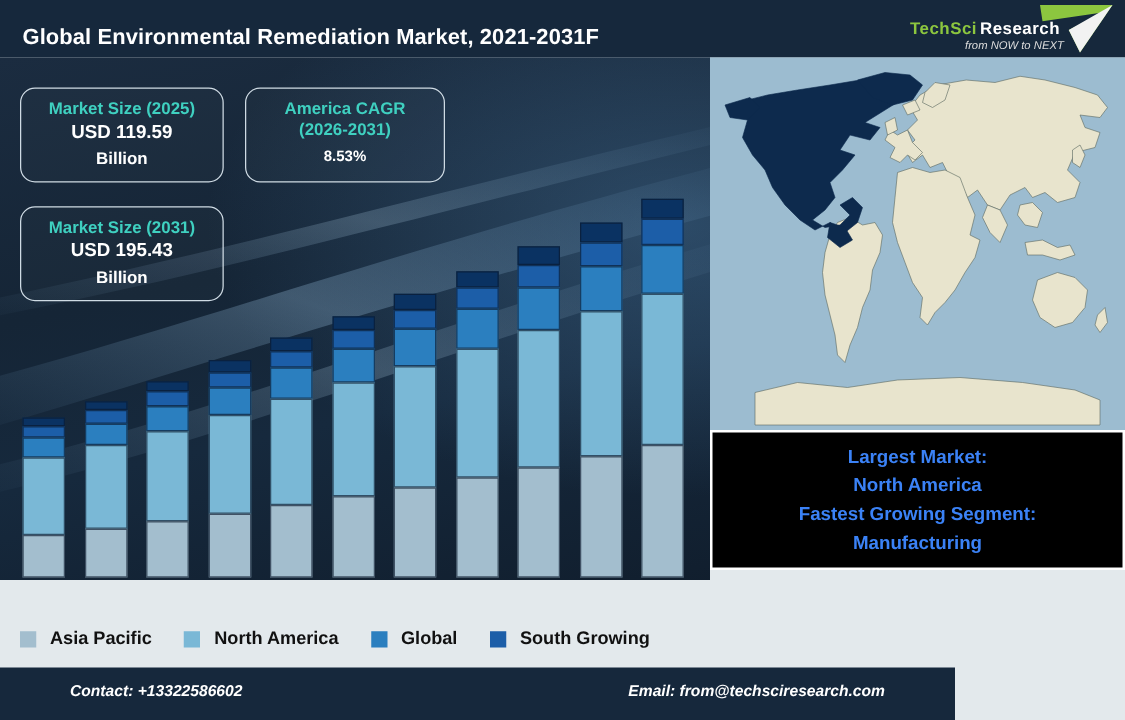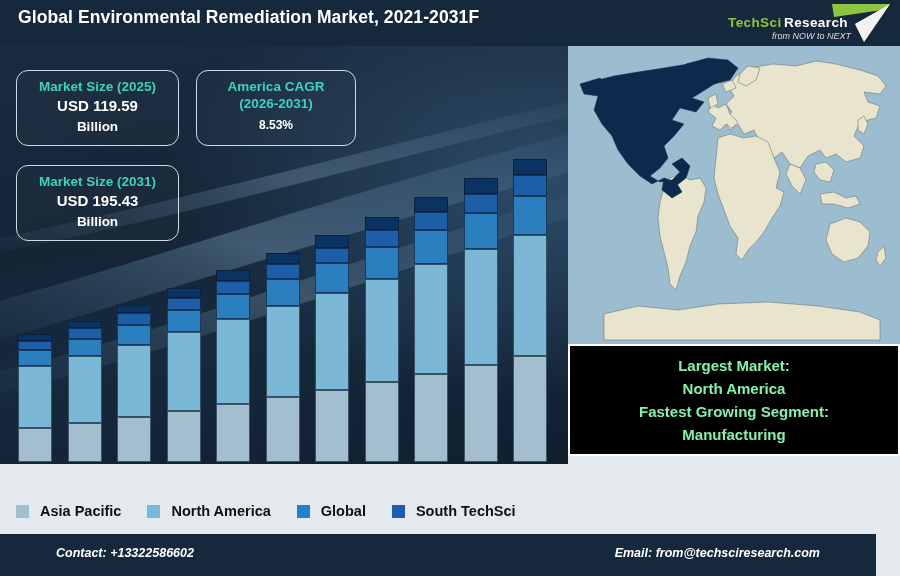--- a/index.html
+++ b/index.html
@@ -15,21 +15,21 @@
     background: #e3e9ec;
   }
 
   
   #header {
     position: absolute; left: 0; top: 0;
     width: 900px; height: 46px;
     background: #16283c;
   }
   #page-title {
-    position: absolute; left: 18px; top: 7px;
+    position: absolute; left: 18px; top: 19px;
     font-size: 17.5px; font-weight: bold; color: #ffffff;
     letter-spacing: 0.1px;
   }
   #logo {
     position: absolute; right: 6px; top: 2px;
     width: 180px; height: 42px;
     overflow: hidden;
   }
 
   
@@ -100,38 +100,38 @@
     overflow: hidden;
   }
   #highlight-box {
     position: absolute; left: 568px; top: 344px;
     width: 332px; height: 112px;
     background: #000000;
     border: 2px solid #ffffff;
     display: flex; flex-direction: column;
     align-items: center; justify-content: center;
   }
-  .hl-line { color: #86efac; font-size: 15px; font-weight: bold; line-height: 23px; }
+  .hl-line { color: #3b82f6; font-size: 15px; font-weight: bold; line-height: 23px; }
 
   
   #legend {
     position: absolute; left: 0; top: 488px;
     width: 900px; height: 46px;
     background: #e3e9ec;
     display: flex; align-items: center;
     padding-left: 16px;
   }
   .legend-item { display: flex; align-items: center; margin-right: 26px; }
   .legend-swatch { width: 13px; height: 13px; margin-right: 11px; }
   .legend-label { font-size: 14.5px; font-weight: bold; color: #111111; }
 
   
   #footer {
     position: absolute; left: 0; top: 534px;
-    width: 876px; height: 42px;
+    width: 764px; height: 42px;
     background: #16283c;
   }
   .footer-text {
     position: absolute; top: 12px;
     color: #ffffff; font-size: 12.5px;
     font-weight: bold; font-style: italic;
   }
   #footer-contact { left: 56px; }
   #footer-email { right: 56px; }
 </style>
@@ -342,21 +342,21 @@
       <div class="legend-item">
         <span class="legend-swatch" style="background: rgb(122, 184, 214);"></span>
         <span class="legend-label">North America</span>
       </div>
       <div class="legend-item">
         <span class="legend-swatch" style="background: rgb(43, 127, 191);"></span>
         <span class="legend-label">Global</span>
       </div>
       <div class="legend-item">
         <span class="legend-swatch" style="background: rgb(28, 94, 168);"></span>
-        <span class="legend-label">South TechSci</span>
+        <span class="legend-label">South Growing</span>
       </div>
     </div>
 
   <div id="footer">
     <span class="footer-text" id="footer-contact">Contact: +13322586602</span>
     <span class="footer-text" id="footer-email">Email: from@techsciresearch.com</span>
   </div>
 
 </div>
 

